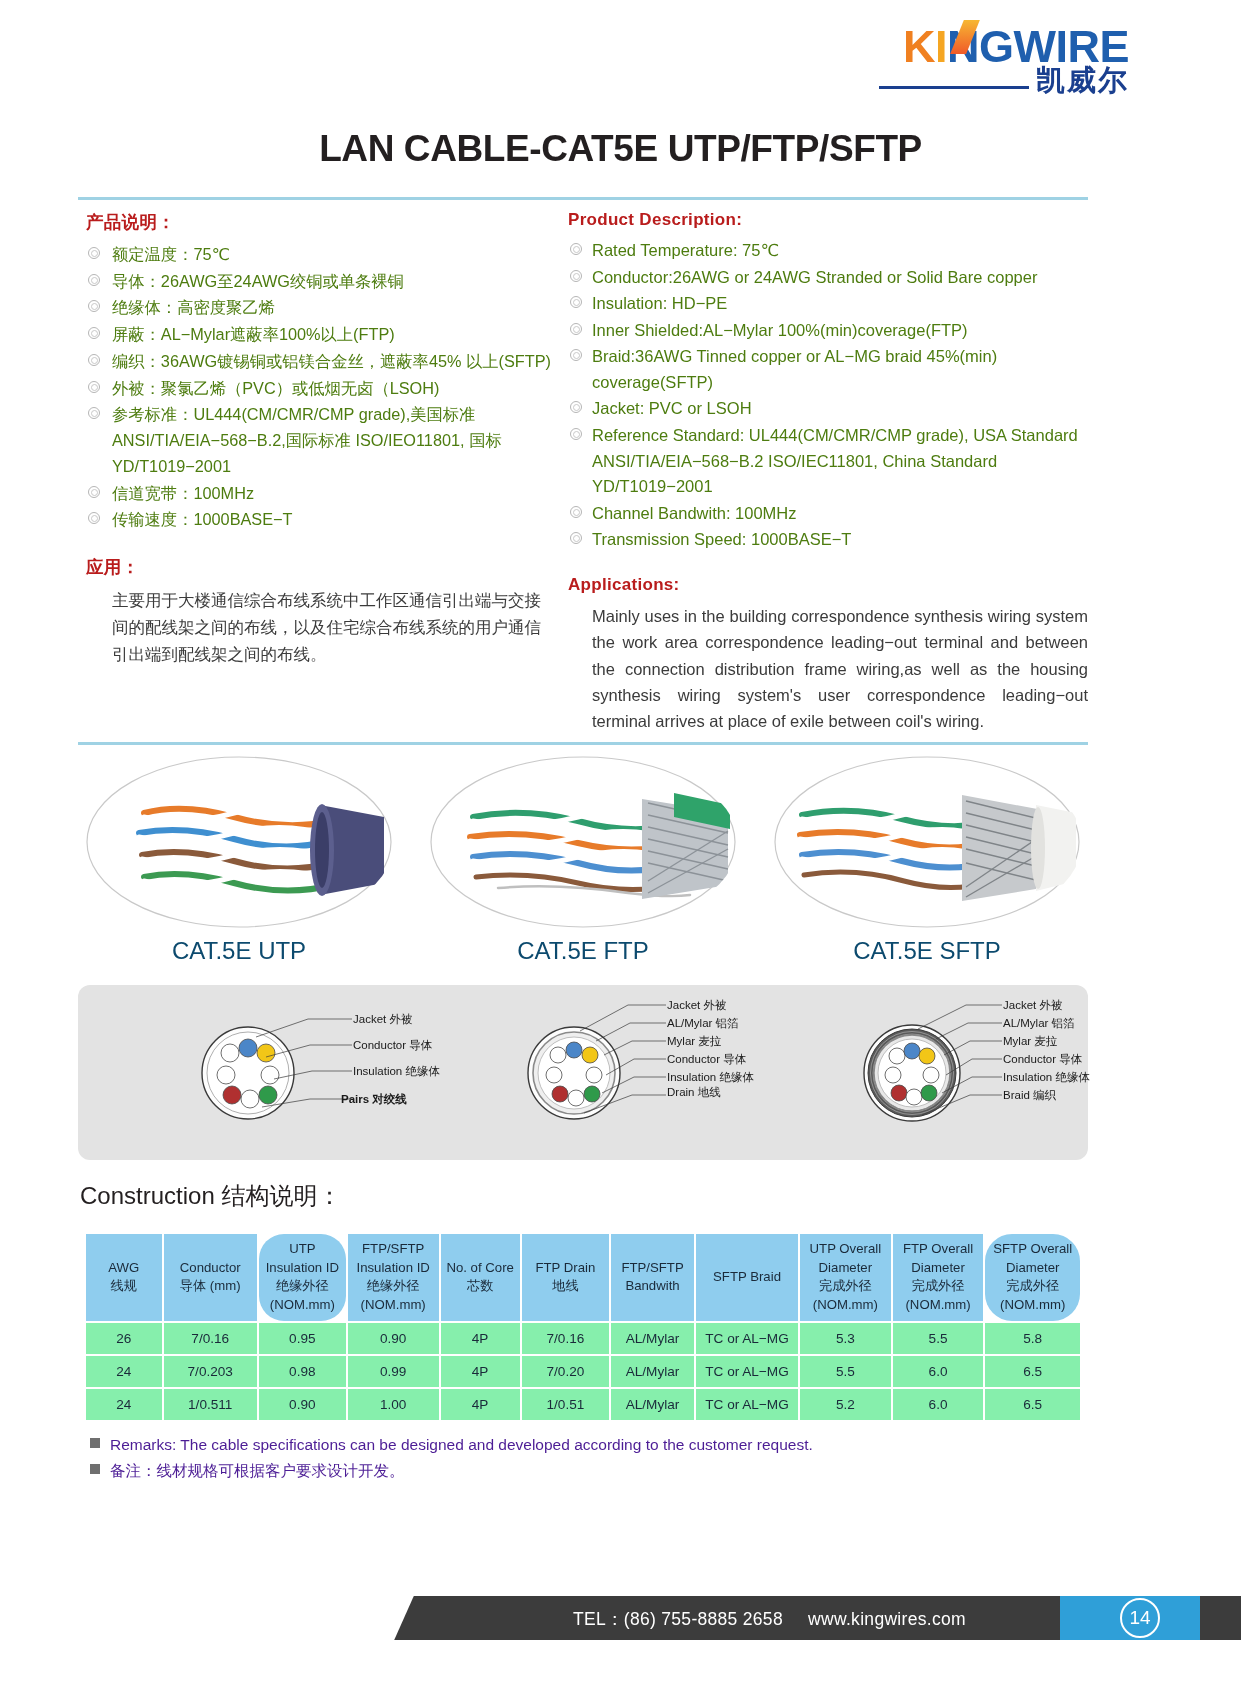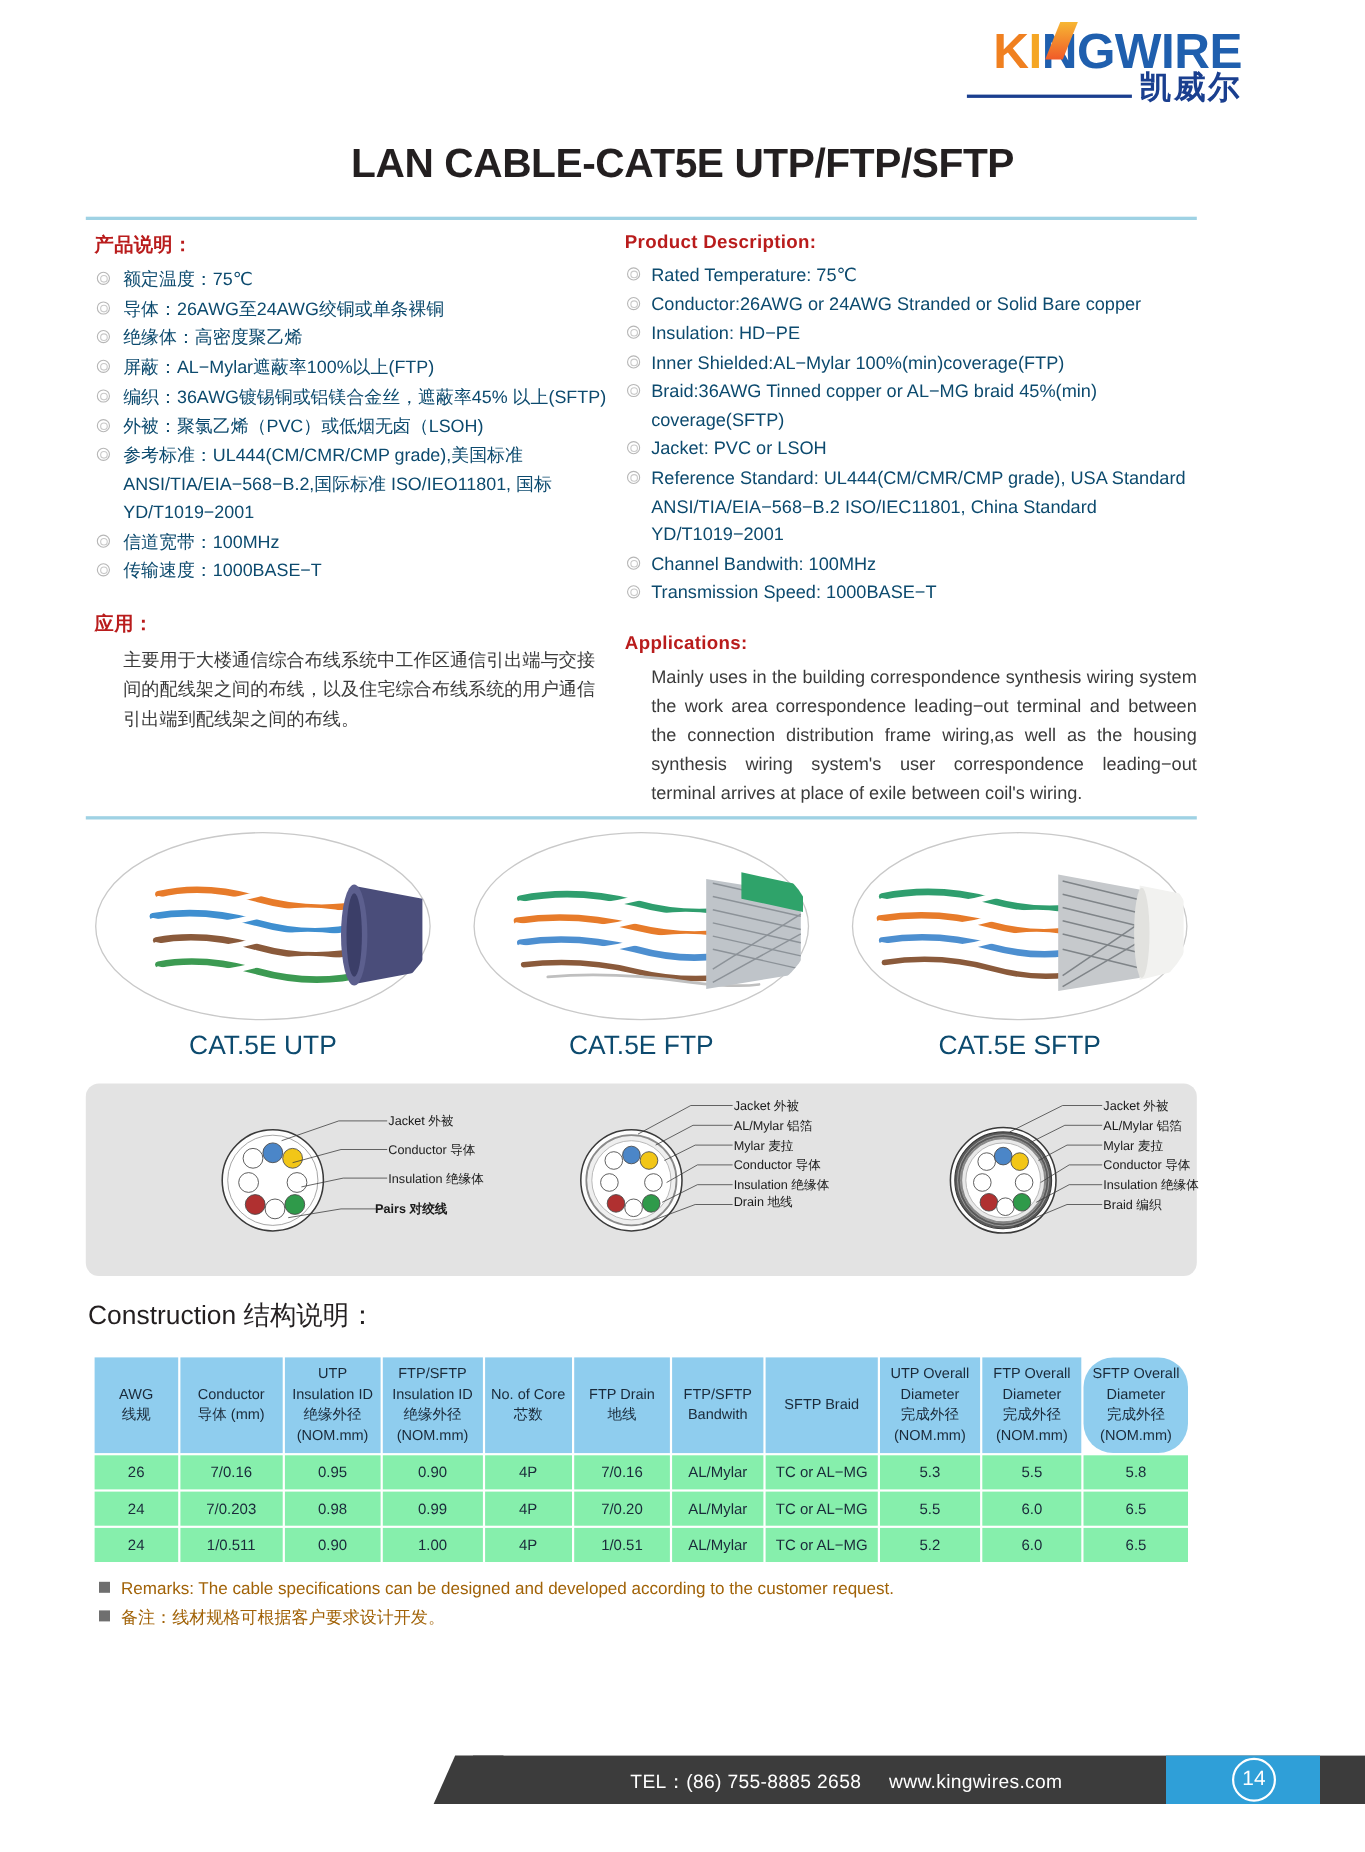--- a/index.html
+++ b/index.html
@@ -38,21 +38,21 @@
 
   
   .col-cn { position: absolute; left: 86px; top: 210px; width: 470px; }
   .col-en { position: absolute; left: 568px; top: 210px; width: 520px; }
 
   .sec-head { color: #b91c1c; font-size: 17.5px; font-weight: bold; margin-bottom: 8px;
               letter-spacing: 0.3px; }
   .sec-head.en { font-size: 17px; }
 
   ul.spec { list-style: none; }
-  ul.spec li { position: relative; padding-left: 26px; font-size: 16.3px; color: #0c4a6e;
+  ul.spec li { position: relative; padding-left: 26px; font-size: 16.3px; color: #4d7c0f;
                line-height: 1.58; margin-bottom: 1px; }
   ul.spec li .bullet { position: absolute; left: 2px; top: 5px; width: 12px; height: 12px;
                        border: 1.5px solid #b6b6b6; border-radius: 50%; }
   ul.spec li .bullet::after { content: ""; position: absolute; left: 2px; top: 2px;
                        width: 5px; height: 5px; border: 1.2px solid #c9c9c9; border-radius: 50%; }
   ul.spec.en li { font-size: 16.5px; line-height: 1.55; padding-left: 24px; }
 
   .app-body { font-size: 16.5px; color: #3b3b3b; line-height: 1.62; padding-left: 26px; }
   .app-body.en { text-align: justify; padding-left: 24px; line-height: 1.6; }
   .app-block { margin-top: 22px; }
@@ -77,33 +77,33 @@
 
   
   table.spec-table { position: absolute; left: 84px; top: 1232px; width: 998px;
                      border-collapse: separate; border-spacing: 2px; }
   table.spec-table th { background: #8fcdee; color: #1a2a3a; font-weight: normal;
                         font-size: 13.2px; line-height: 1.42; padding: 6px 2px; vertical-align: middle; }
   table.spec-table td { background: #86efac; color: #1a2a3a; font-size: 13.6px;
                         text-align: center; padding: 8px 2px; }
   table.spec-table th.h-awg { width: 78px; }
   table.spec-table th.h-cond { width: 95px; }
-  table.spec-table th.h-utpid { width: 88px; }
+  table.spec-table th.h-utpid { width: 88px; border-radius: 25px; }
   table.spec-table th.h-ftpid { width: 92px; }
   table.spec-table th.h-core { width: 82px; }
   table.spec-table th.h-drain { width: 90px; }
   table.spec-table th.h-shield { width: 84px; }
   table.spec-table th.h-braid { width: 105px; }
   table.spec-table th.h-utpod { width: 92px; }
   table.spec-table th.h-ftpod { width: 92px; }
   table.spec-table th.h-sftpod { width: 96px; border-radius: 27px; }
 
   
   .remarks { position: absolute; left: 88px; top: 1432px; width: 1000px; }
-  .remark-line { font-size: 15.5px; color: #a16207; line-height: 1.65; position: relative;
+  .remark-line { font-size: 15.5px; color: #4c1d95; line-height: 1.65; position: relative;
                  padding-left: 22px; }
   .remark-line .sq { position: absolute; left: 2px; top: 6px; width: 10px; height: 10px;
                      background: #6f6f6f; }
 
   
   .footer { position: absolute; left: 0; top: 1596px; width: 1241px; height: 50px; }
   .foot-bar { position: absolute; left: 430px; top: 0; width: 811px; height: 44px;
               background: #3c3c3c; }
   .foot-tilt { position: absolute; left: 404px; top: 0; width: 44px; height: 44px;
                background: #3c3c3c; transform: skewX(-24deg); }

